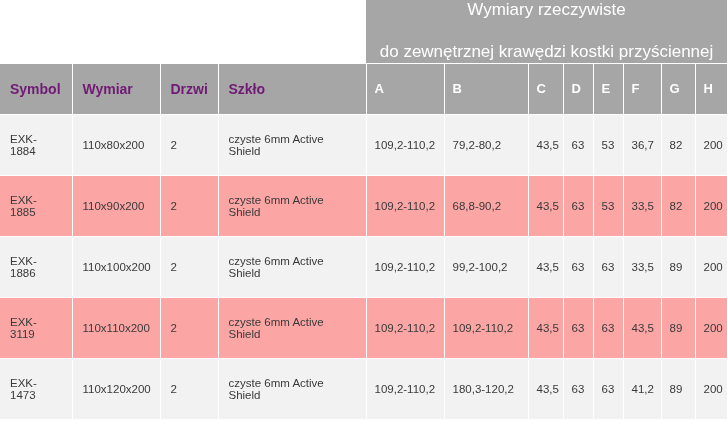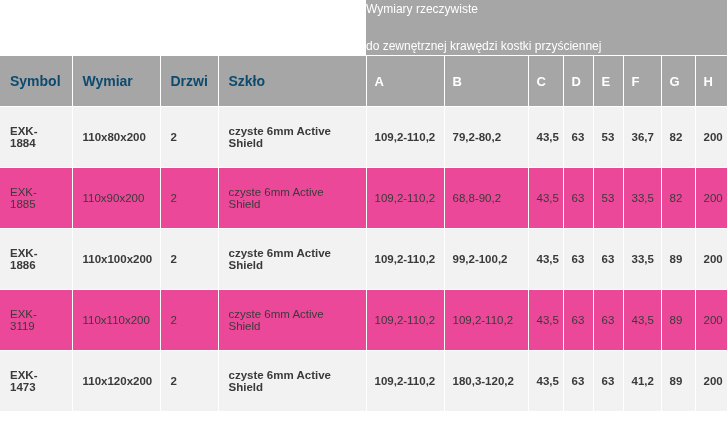--- a/index.html
+++ b/index.html
@@ -30,33 +30,33 @@
     text-align: left;
   }
   
   .banner-blank {
     background: #ffffff;
     border: none;
   }
   .banner {
     background: #a6a6a6;
     color: #ffffff;
-    font-size: 12px;
-    text-align: left;
+    font-size: 17px;
+    text-align: center;
     height: 55px;
     border: none;
   }
   .banner-line {
     display: block;
     line-height: 1.2;
   }
   
   .hdr {
     background: #a6a6a6;
-    color: #0c4a6e;
+    color: #701a75;
     font-weight: bold;
     font-size: 14px;
     height: 50px;
     padding: 0 10px;
     border-right: 1px solid #ffffff;
     border-top: 1px solid #ffffff;
   }
   .hdr-sub {
     background: #a6a6a6;
     color: #ffffff;
@@ -74,22 +74,22 @@
     color: #3a3a3a;
     height: 56px;
     padding: 0 10px;
     border-right: 1px solid #ffffff;
     border-top: 1px solid #ffffff;
   }
   .cell.small {
     padding: 2px 8px;
   }
   .cell.last { border-right: none; }
-  tr.row-even td { background: #f2f2f2; font-weight: bold; }
-  tr.row-odd td { background: #ec4899; margin-left: 48px; }
+  tr.row-even td { background: #f2f2f2; }
+  tr.row-odd td { background: #fca5a5; margin-left: 48px; }
 </style>
 </head>
 <body>
 
 <div class="sheet">
   <table class="grid">
     <colgroup>
       <col style="width:72px">
       <col style="width:88px">
       <col style="width:58px">

